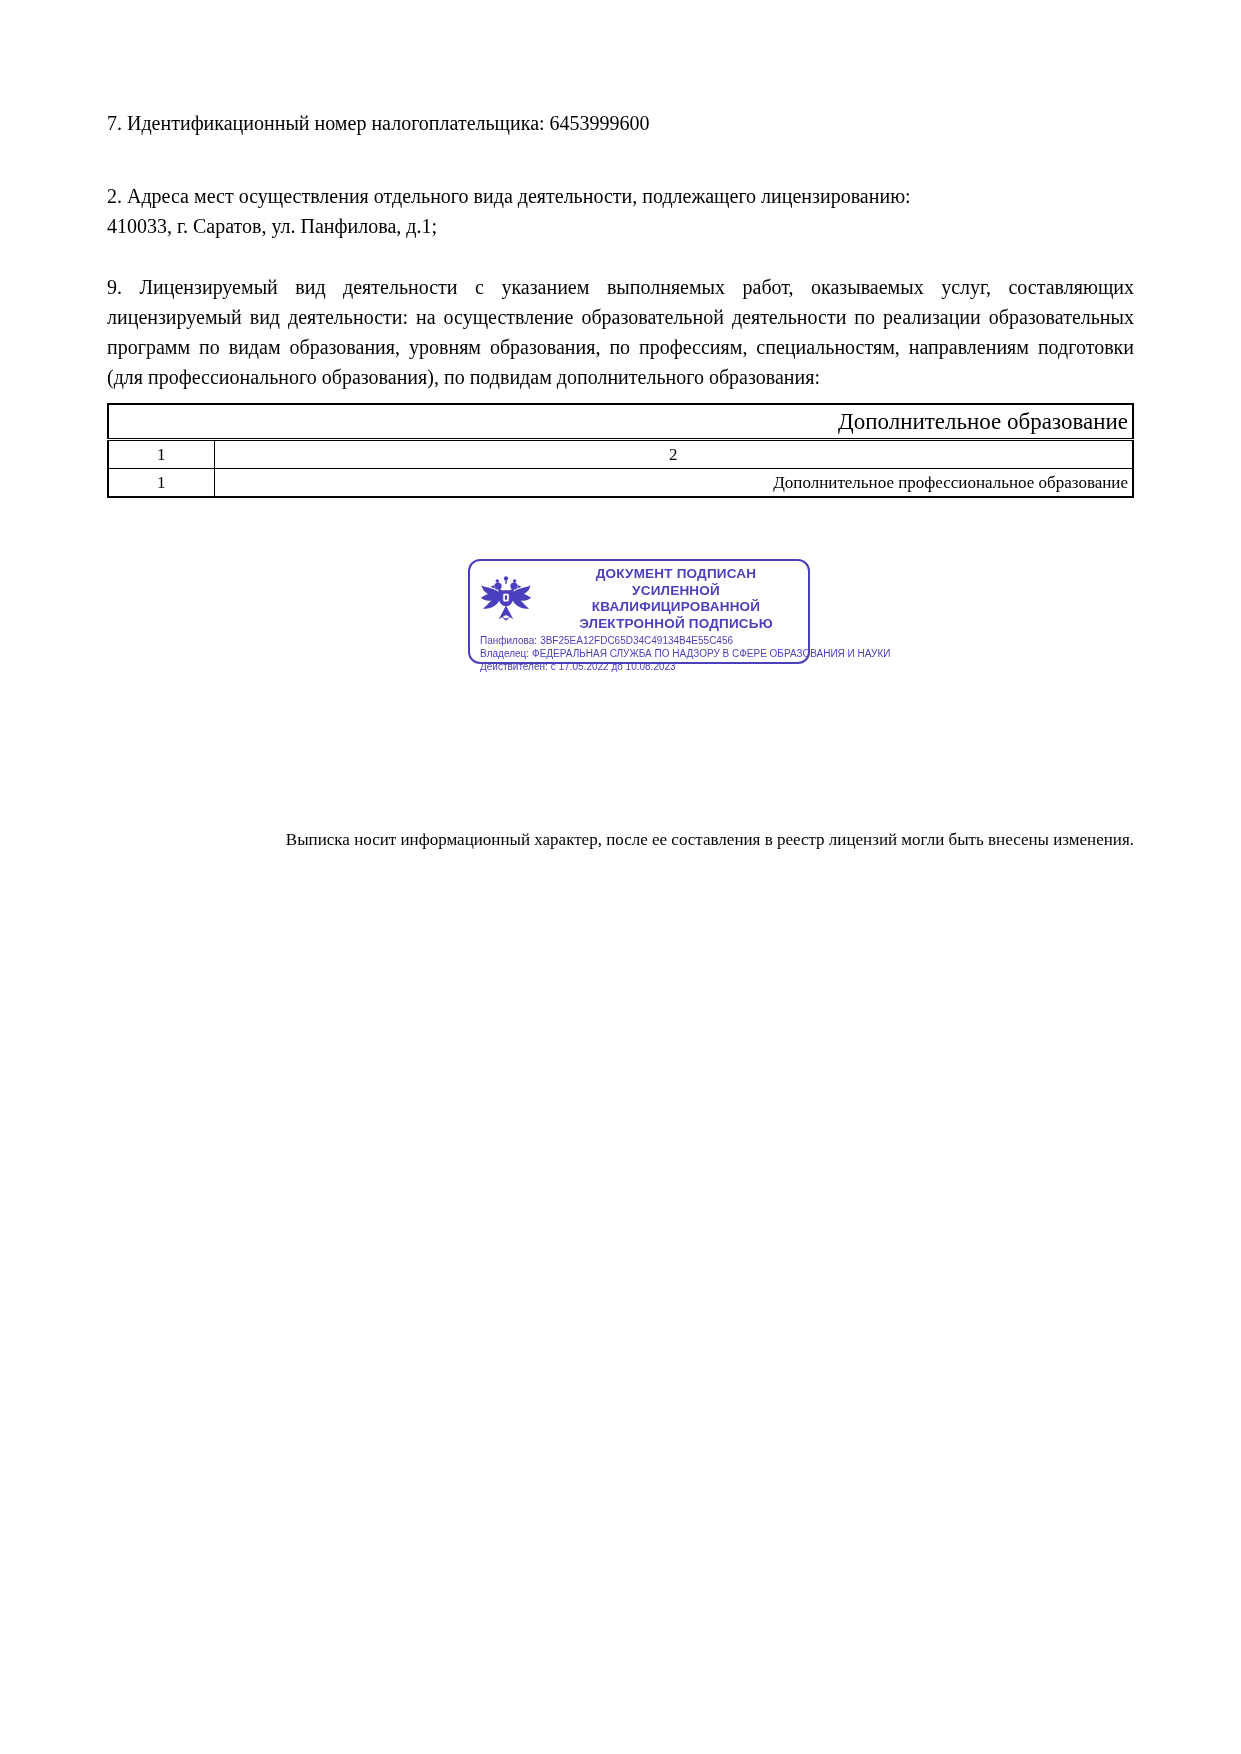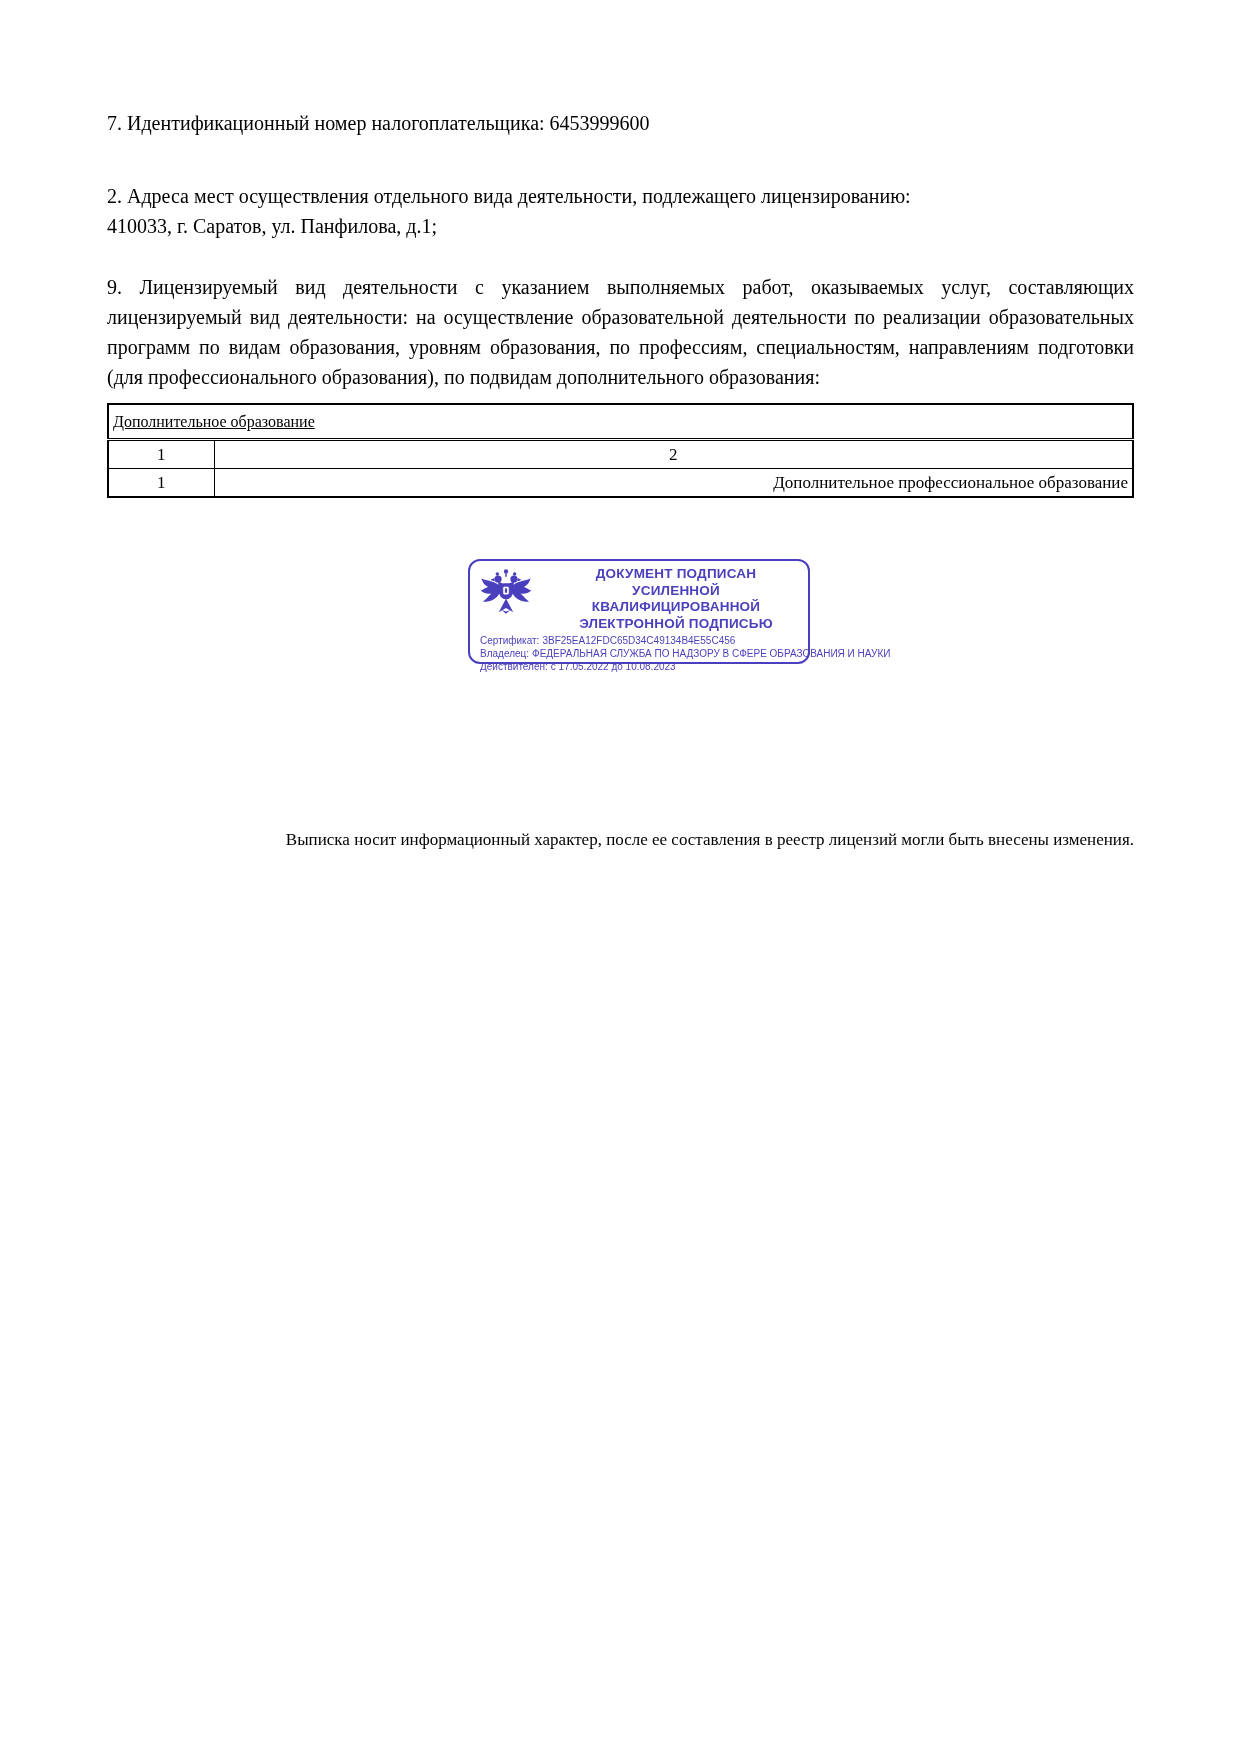--- a/index.html
+++ b/index.html
@@ -31,26 +31,25 @@
     border-collapse: collapse;
     margin-top: 11px;
     border: 2px solid #000;
   }
   table.doc-table td, table.doc-table th {
     border: 1px solid #000;
     padding: 1px 4px;
     font-weight: normal;
   }
   .t-title {
-    text-align: left;
+    text-align: right;
     font-weight: bold;
-    font-size: 16px;
+    font-size: 23px;
     height: 31px;
     border-bottom: 3px double #000 !important;
-    text-decoration: underline;
   }
   tr.header-row th {
     text-align: center;
     font-size: 17px;
     height: 26px;
     border-bottom: 3px double #000 !important;
   }
   td.c { text-align: center; font-size: 17px; height: 25px; }
   td.left { text-align: right; font-size: 17px; height: 25px; }
   col.col-num { width: 106px; }
@@ -64,21 +63,21 @@
     margin-top: 61px;
     margin-left: 361px;
     border: 2px solid var(--stamp-color);
     border-radius: 12px;
     color: var(--stamp-color);
     font-family: "Liberation Sans", sans-serif;
     padding: 5px 12px 5px 10px;
   }
   .stamp-top {
     display: flex;
-    align-items: flex-start;
+    align-items: center;
     gap: 24px;
   }
   .stamp-emblem { flex: 0 0 auto; width: 52px; height: 52px; }
   .stamp-title {
     flex: 1 1 auto;
     text-align: center;
     font-weight: bold;
     font-size: 13.5px;
     line-height: 16.5px;
     letter-spacing: 0.2px;
@@ -170,21 +169,21 @@
           <rect x="34.5" y="28" width="3" height="6" fill="currentColor"></rect>
         </svg>
         <div class="stamp-title">
           <div>ДОКУМЕНТ ПОДПИСАН</div>
           <div>УСИЛЕННОЙ КВАЛИФИЦИРОВАННОЙ</div>
           <div>ЭЛЕКТРОННОЙ ПОДПИСЬЮ</div>
         </div>
       </div>
       <div class="stamp-info">
         <div class="info-line">
-          <span class="lbl">Сертификат:</span><span>3BF25EA12FDC65D34C49134B4E55C456</span>
+          <span class="lbl">Панфилова:</span><span>3BF25EA12FDC65D34C49134B4E55C456</span>
         </div>
         <div class="info-line">
           <span class="lbl">Владелец:</span><span>ФЕДЕРАЛЬНАЯ СЛУЖБА ПО НАДЗОРУ В СФЕРЕ ОБРАЗОВАНИЯ И НАУКИ</span>
         </div>
         <div class="info-line">
           <span class="lbl">Действителен:</span><span>с 17.05.2022 до 10.08.2023</span>
         </div>
       </div>
     </div>
 

